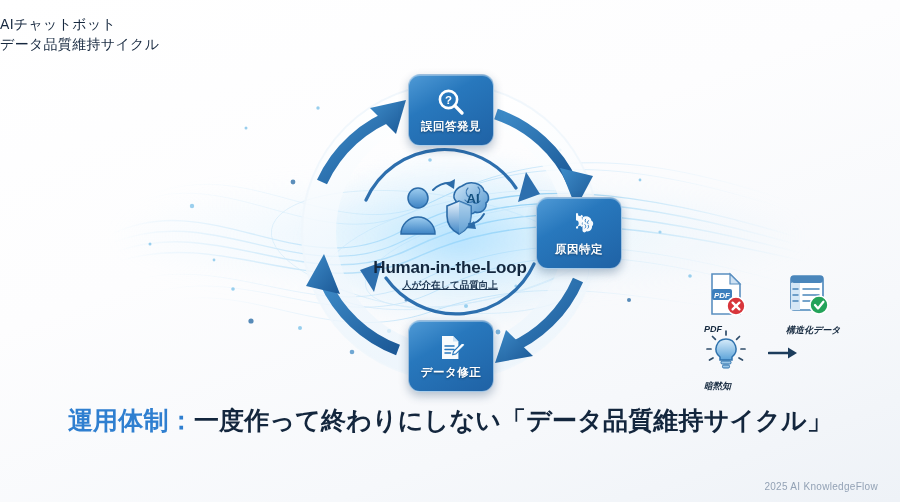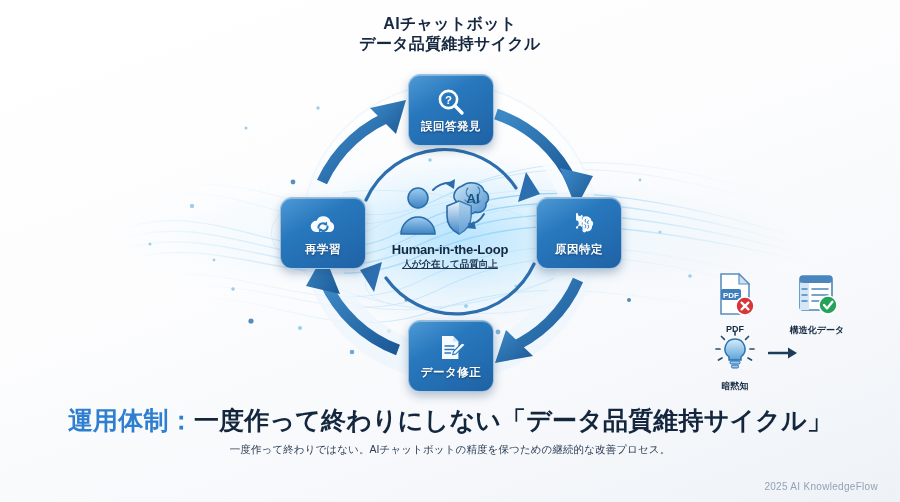--- a/index.html
+++ b/index.html
@@ -43,24 +43,24 @@
     background: radial-gradient(ellipse at center, rgba(190,232,255,0.42) 0%, rgba(214,240,255,0.18) 45%, rgba(255,255,255,0) 75%);
     filter: blur(10px);
   }
 
   
   .top-title {
     position: absolute;
     left: 0;
     right: 0;
     top: 14px;
-    text-align: center;
+    text-align: left;
     color: #16283f;
-    font-weight: bold;
-    font-size: 16px;
+    font-weight: normal;
+    font-size: 14px;
     line-height: 20px;
     letter-spacing: 0.3px;
   }
   .top-title .line2 { display: block; }
 
   
   #cycle {
     position: absolute;
     left: 248px;
     top: 58px;
@@ -110,23 +110,23 @@
     height: 140px;
     display: flex;
     flex-direction: column;
     align-items: center;
     justify-content: flex-start;
     padding-top: 14px;
     box-sizing: border-box;
   }
   #hub .hub-art { width: 116px; height: 66px; }
   #hub .hub-title {
-    margin-top: 0;
+    margin-top: 16px;
     color: #13273e;
-    font-size: 13px;
+    font-size: 17px;
     font-weight: bold;
     letter-spacing: -0.2px;
     white-space: nowrap;
   }
   #hub .hub-sub {
     color: #1c3551;
     font-size: 9.5px;
     font-weight: bold;
     margin-top: 1px;
     white-space: nowrap;
@@ -137,21 +137,21 @@
   #cluster {
     position: absolute;
     left: 700px;
     top: 272px;
     width: 178px;
     height: 120px;
   }
   .cl-item {
     position: absolute;
     width: 62px;
-    text-align: center;
+    font-style: italic;
   }
   .cl-item .cl-cap {
     display: block;
     margin-top: 2px;
     font-size: 9px;
     font-weight: bold;
     color: #15293f;
     white-space: nowrap;
   }
   #cl-pdf   { left: 4px;  top: 0px; }
@@ -341,32 +341,20 @@
         <g stroke="#2878bd" stroke-width="1.5" stroke-linecap="round">
           <line x1="11" y1="13" x2="20" y2="13"></line>
           <line x1="11" y1="16.5" x2="20" y2="16.5"></line>
           <line x1="11" y1="20" x2="16.5" y2="20"></line>
         </g>
         <path d="M28.6 9.4 l2.4 2.4 -9.1 9.1 -3.3 .9 .9-3.3 z" fill="#ffffff" stroke="#2878bd" stroke-width="1.1" stroke-linejoin="round"></path>
       </svg>
       <span class="node-label">データ修正</span>
     </div>
 
-    <div class="node" id="node-left">
-      <svg class="node-icon" viewBox="0 0 34 30">
-        <path d="M10 22 a5.6 5.6 0 0 1 .6-11.2 A7.4 7.4 0 0 1 24.6 12 a5.2 5.2 0 0 1-.6 10 z" fill="#ffffff" opacity="0.97"></path>
-        <g fill="none" stroke="#2878bd" stroke-width="2" stroke-linecap="round">
-          <path d="M12.4 17.8 a4.6 4.6 0 0 1 7.6-3.4"></path>
-          <path d="M21.6 16.4 a4.6 4.6 0 0 1-7.6 3.4"></path>
-        </g>
-        <polygon points="20.9,11.4 21.3,15.5 17.3,14.6" fill="#2878bd"></polygon>
-        <polygon points="13.1,22.4 12.7,18.3 16.7,19.2" fill="#2878bd"></polygon>
-      </svg>
-      <span class="node-label">再学習</span>
-    </div>
 
     <div id="hub">
       <svg class="hub-art" viewBox="0 0 116 66">
         <defs>
           <linearGradient id="pgrad" x1="0" y1="0" x2="0" y2="1">
             <stop offset="0%" stop-color="#9dcdf0"></stop>
             <stop offset="100%" stop-color="#3d83c4"></stop>
           </linearGradient>
           <linearGradient id="bgradb" x1="0" y1="0" x2="1" y2="1">
             <stop offset="0%" stop-color="#cfe7f8"></stop>
@@ -469,18 +457,17 @@
       <line x1="1" y1="7" x2="21" y2="7" stroke="#1c3c5c" stroke-width="2.6" stroke-linecap="round"></line>
       <polygon points="20,1.5 29,7 20,12.5" fill="#1c3c5c"></polygon>
     </svg>
 
   </div>
 
   <div id="caption">
     <div class="cap-main">
       <span class="accent">運用体制：</span><span>一度作って終わりにしない「データ品質維持サイクル」</span>
     </div>
-    <div class="cap-sub">一度作って終わりではない。AIチャットボットの精度を保つための継続的な改善プロセス。</div>
   </div>
 
   <div id="footer-note">2025 AI KnowledgeFlow</div>
 
 </div>
 
 </body></html>

